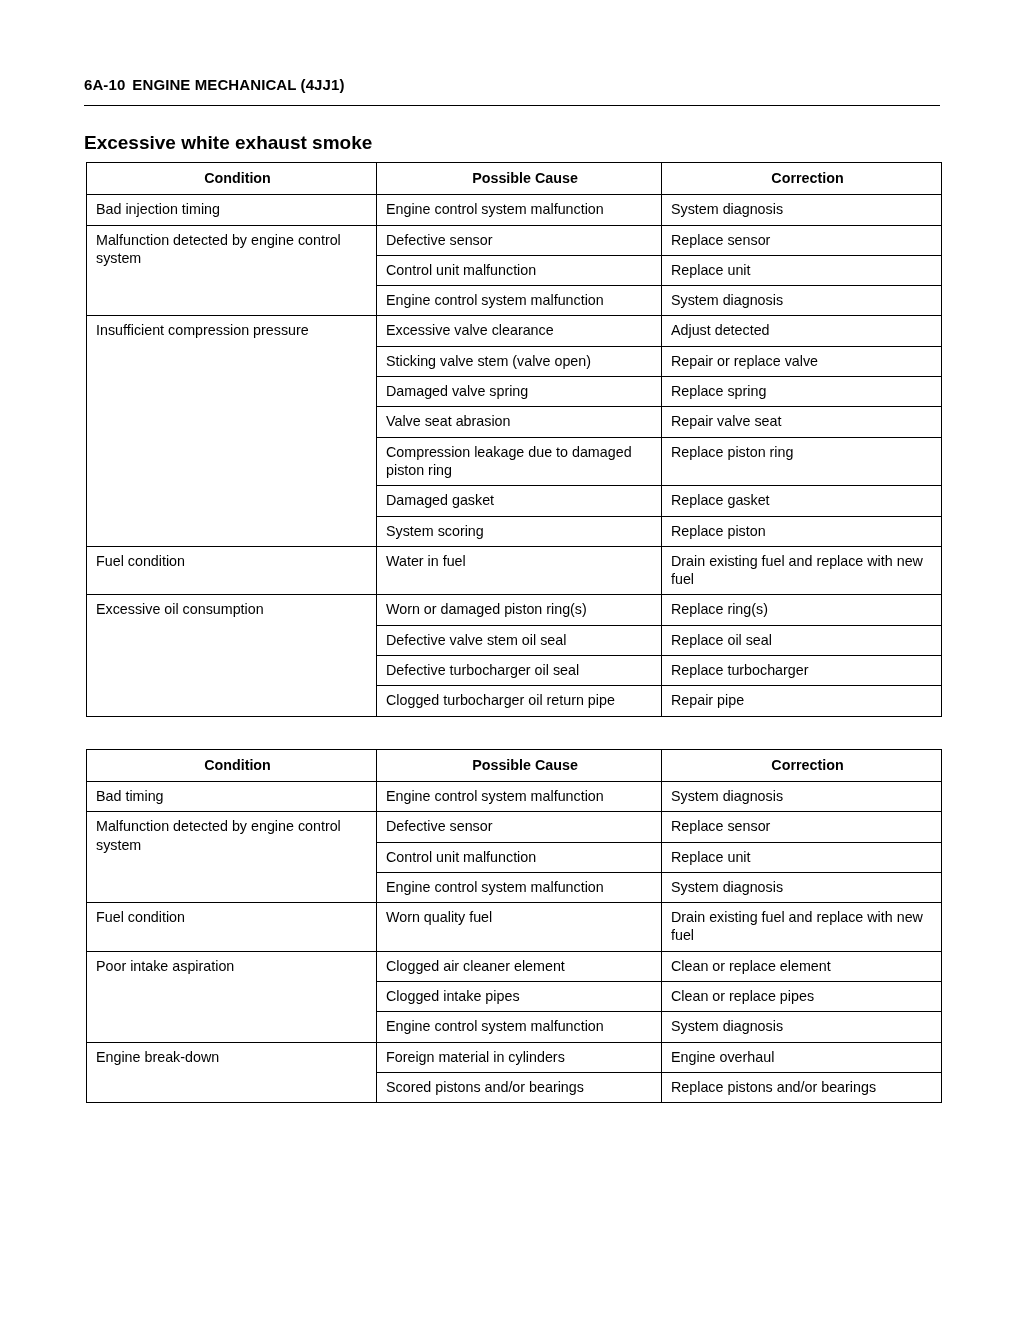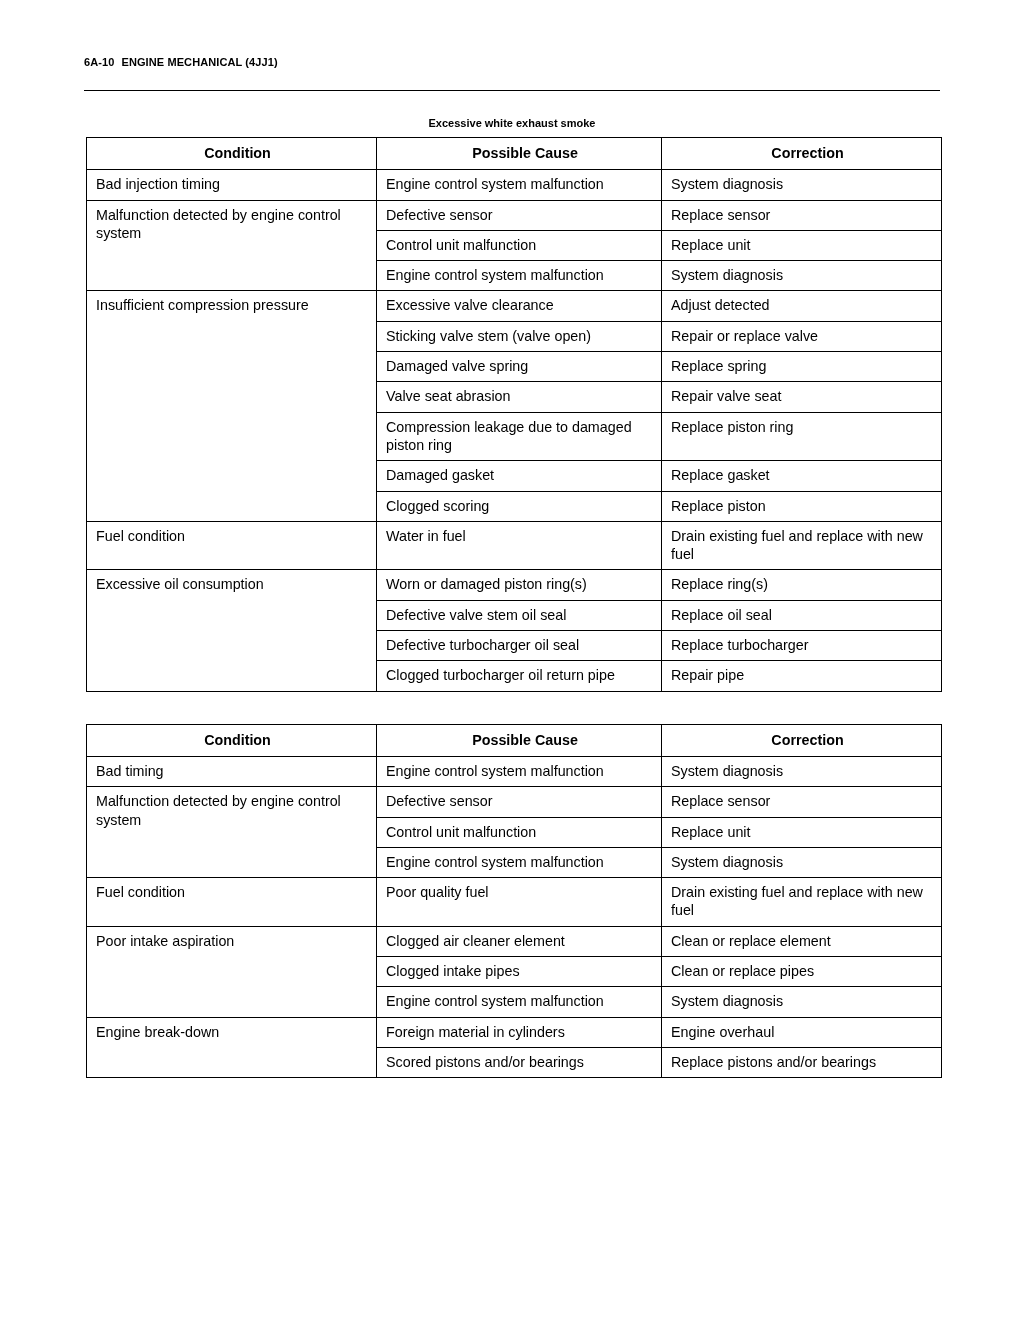--- a/index.html
+++ b/index.html
@@ -15,33 +15,33 @@
     color: #000000;
     position: relative;
   }
   .page {
     position: relative;
     width: 1024px;
     height: 1326px;
     padding: 56px 84px 0 84px;
   }
   .header {
-    font-size: 11px;
+    font-size: 15px;
     font-weight: bold;
     letter-spacing: 0.1px;
-    padding-bottom: 22px;
+    padding-bottom: 12px;
     border-bottom: 1.6px solid #000;
     margin-bottom: 26px;
+    margin-top: 20px;
   }
   .header .sep { display: inline-block; width: 7px; }
   .section-title {
-    font-size: 11px;
+    font-size: 19px;
     font-weight: bold;
     margin: 0 0 8px 0;
-    text-align: center;
   }
   table.dtc {
     border-collapse: collapse;
     width: 855px;
     margin: 0 0 0 2px;
     table-layout: fixed;
   }
   table.dtc td, table.dtc th {
     border: 1px solid #000;
     font-size: 14.3px;
@@ -125,21 +125,21 @@
       </tr>
       <tr>
         <td class="col-cause just">Compression leakage due to damaged piston ring</td>
         <td class="col-corr">Replace piston ring</td>
       </tr>
       <tr>
         <td class="col-cause">Damaged gasket</td>
         <td class="col-corr">Replace gasket</td>
       </tr>
       <tr>
-        <td class="col-cause">Clogged scoring</td>
+        <td class="col-cause">System scoring</td>
         <td class="col-corr">Replace piston</td>
       </tr>
 
       <tr>
         <td class="col-cond" rowspan="1">Fuel condition</td>
         <td class="col-cause">Water in fuel</td>
         <td class="col-corr">Drain existing fuel and replace with new fuel</td>
       </tr>
 
       <tr>
@@ -187,21 +187,21 @@
       <tr>
         <td class="col-cause">Control unit malfunction</td>
         <td class="col-corr">Replace unit</td>
       </tr>
       <tr>
         <td class="col-cause">Engine control system malfunction</td>
         <td class="col-corr">System diagnosis</td>
       </tr>
       <tr>
         <td class="col-cond" rowspan="1">Fuel condition</td>
-        <td class="col-cause">Poor quality fuel</td>
+        <td class="col-cause">Worn quality fuel</td>
         <td class="col-corr">Drain existing fuel and replace with new fuel</td>
       </tr>
       <tr>
         <td class="col-cond" rowspan="3">Poor intake aspiration</td>
         <td class="col-cause">Clogged air cleaner element</td>
         <td class="col-corr">Clean or replace element</td>
       </tr>
       <tr>
         <td class="col-cause">Clogged intake pipes</td>
         <td class="col-corr">Clean or replace pipes</td>

